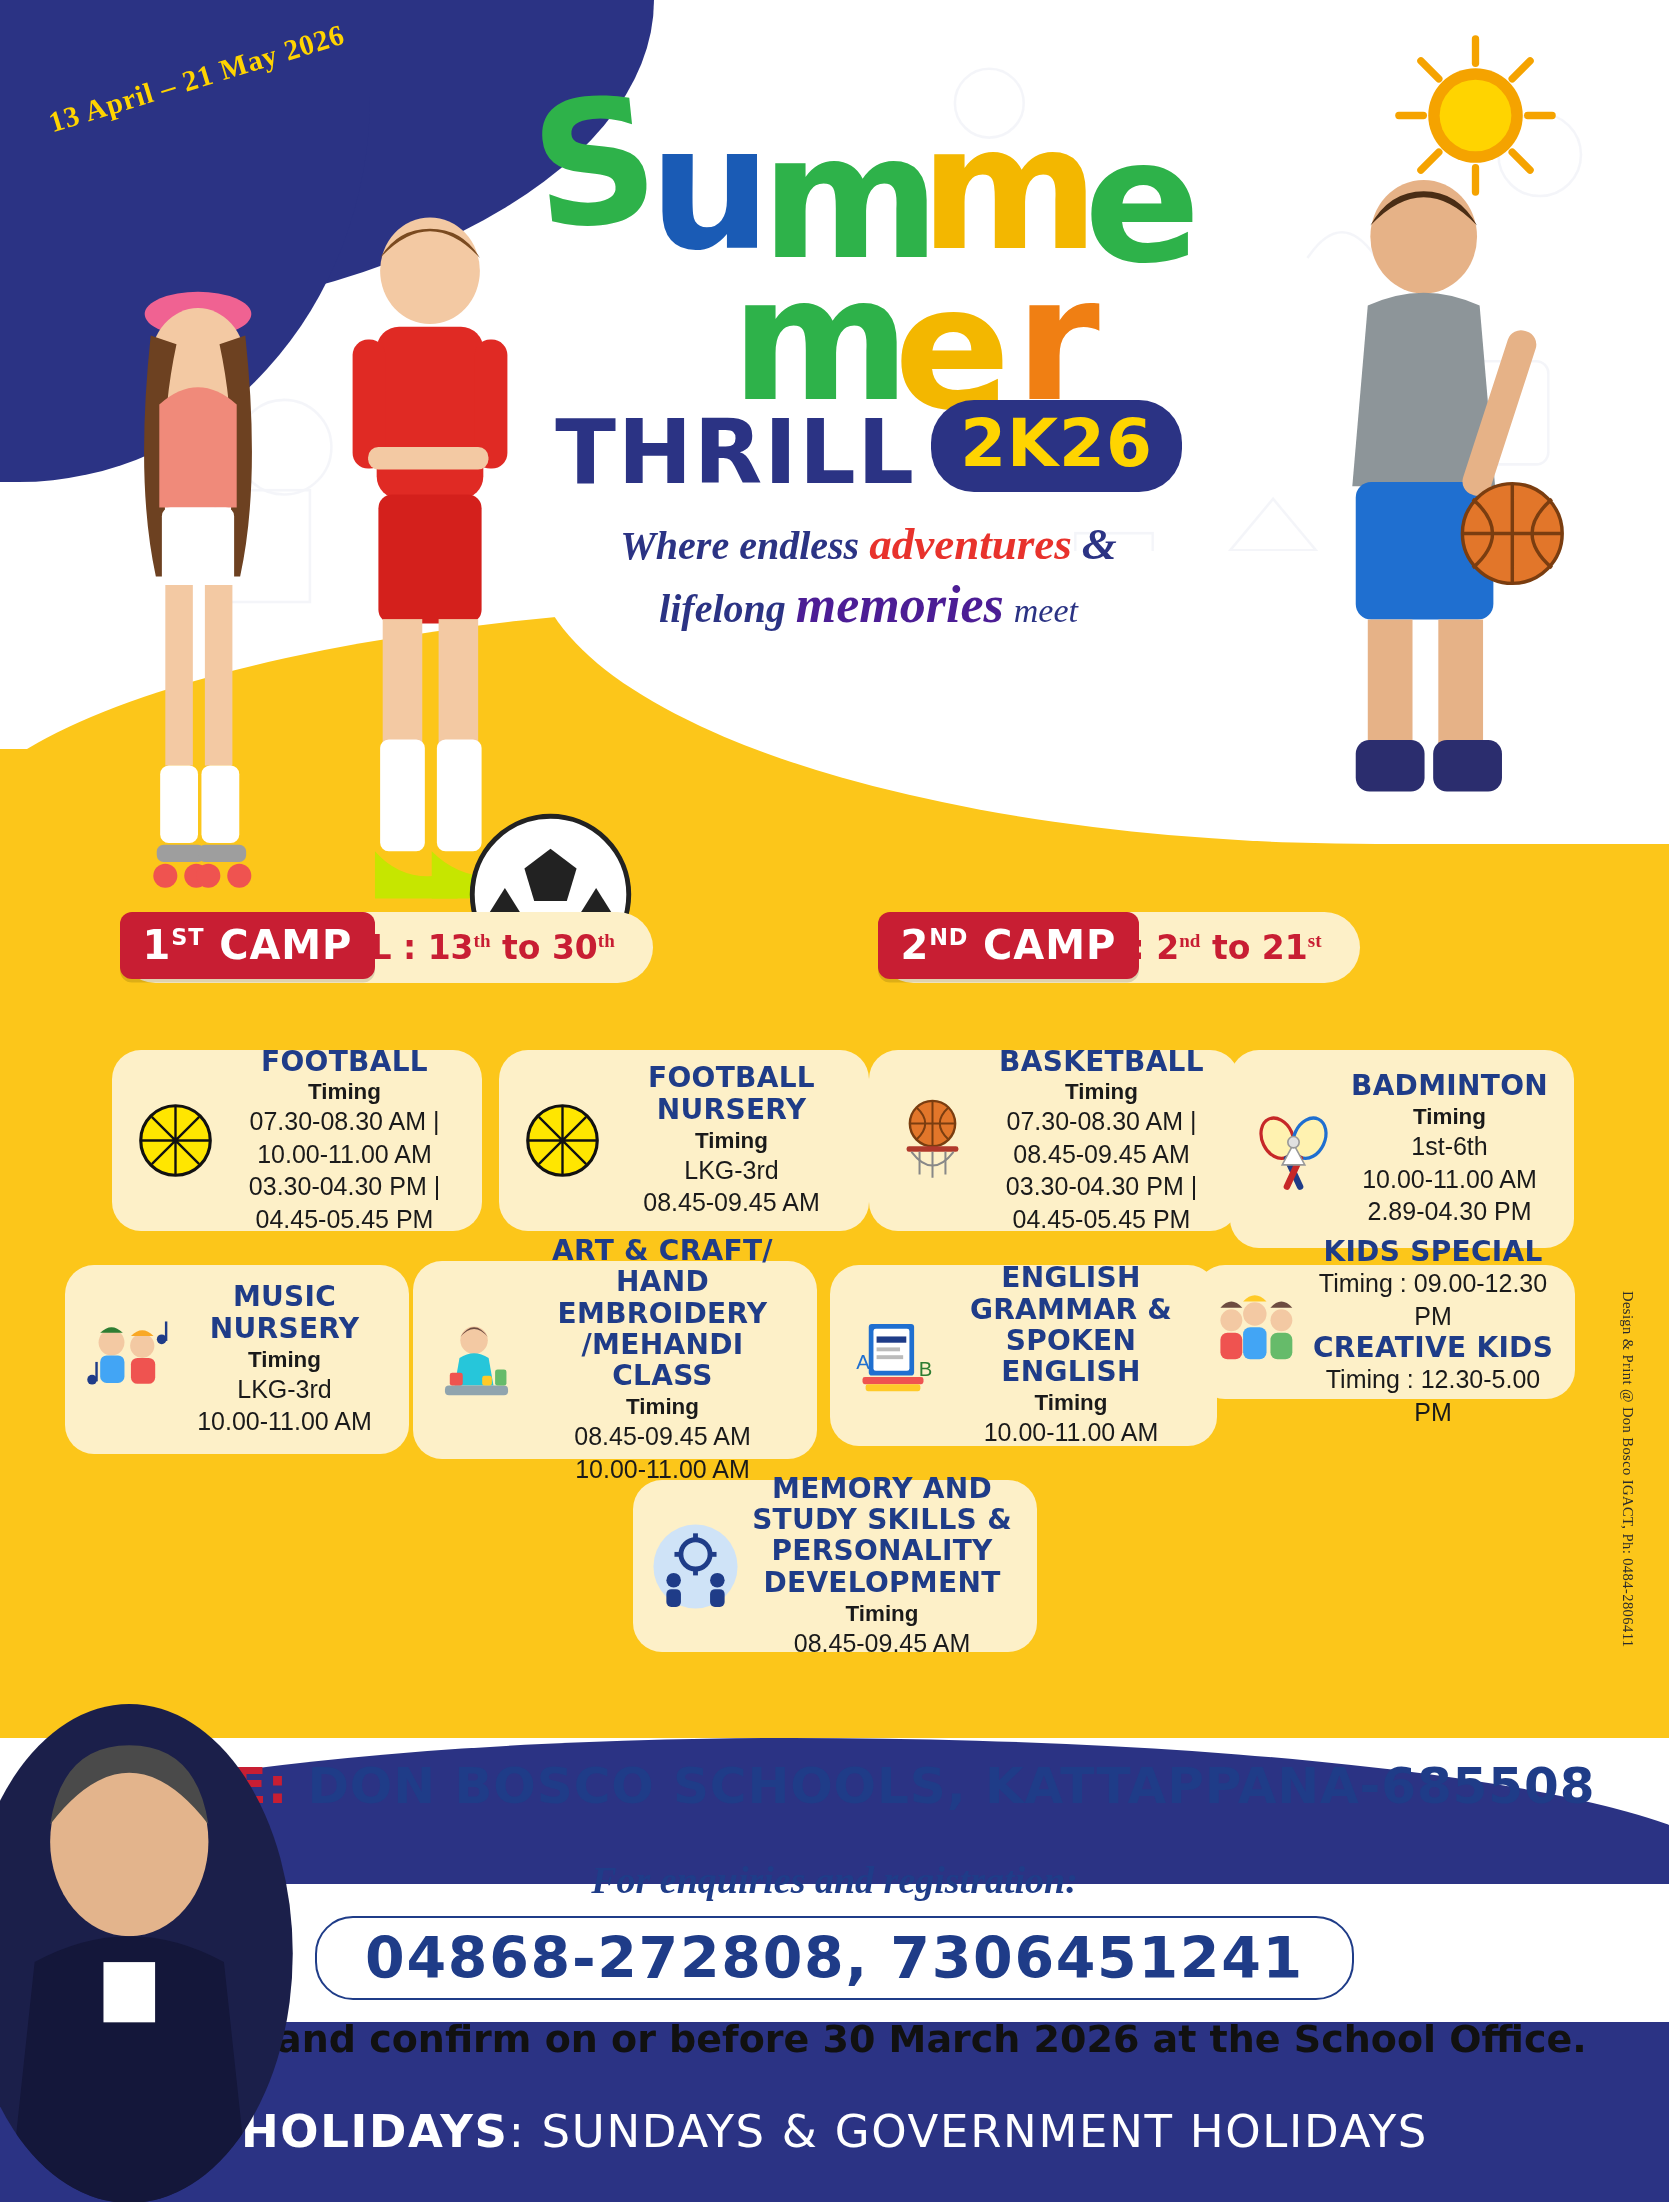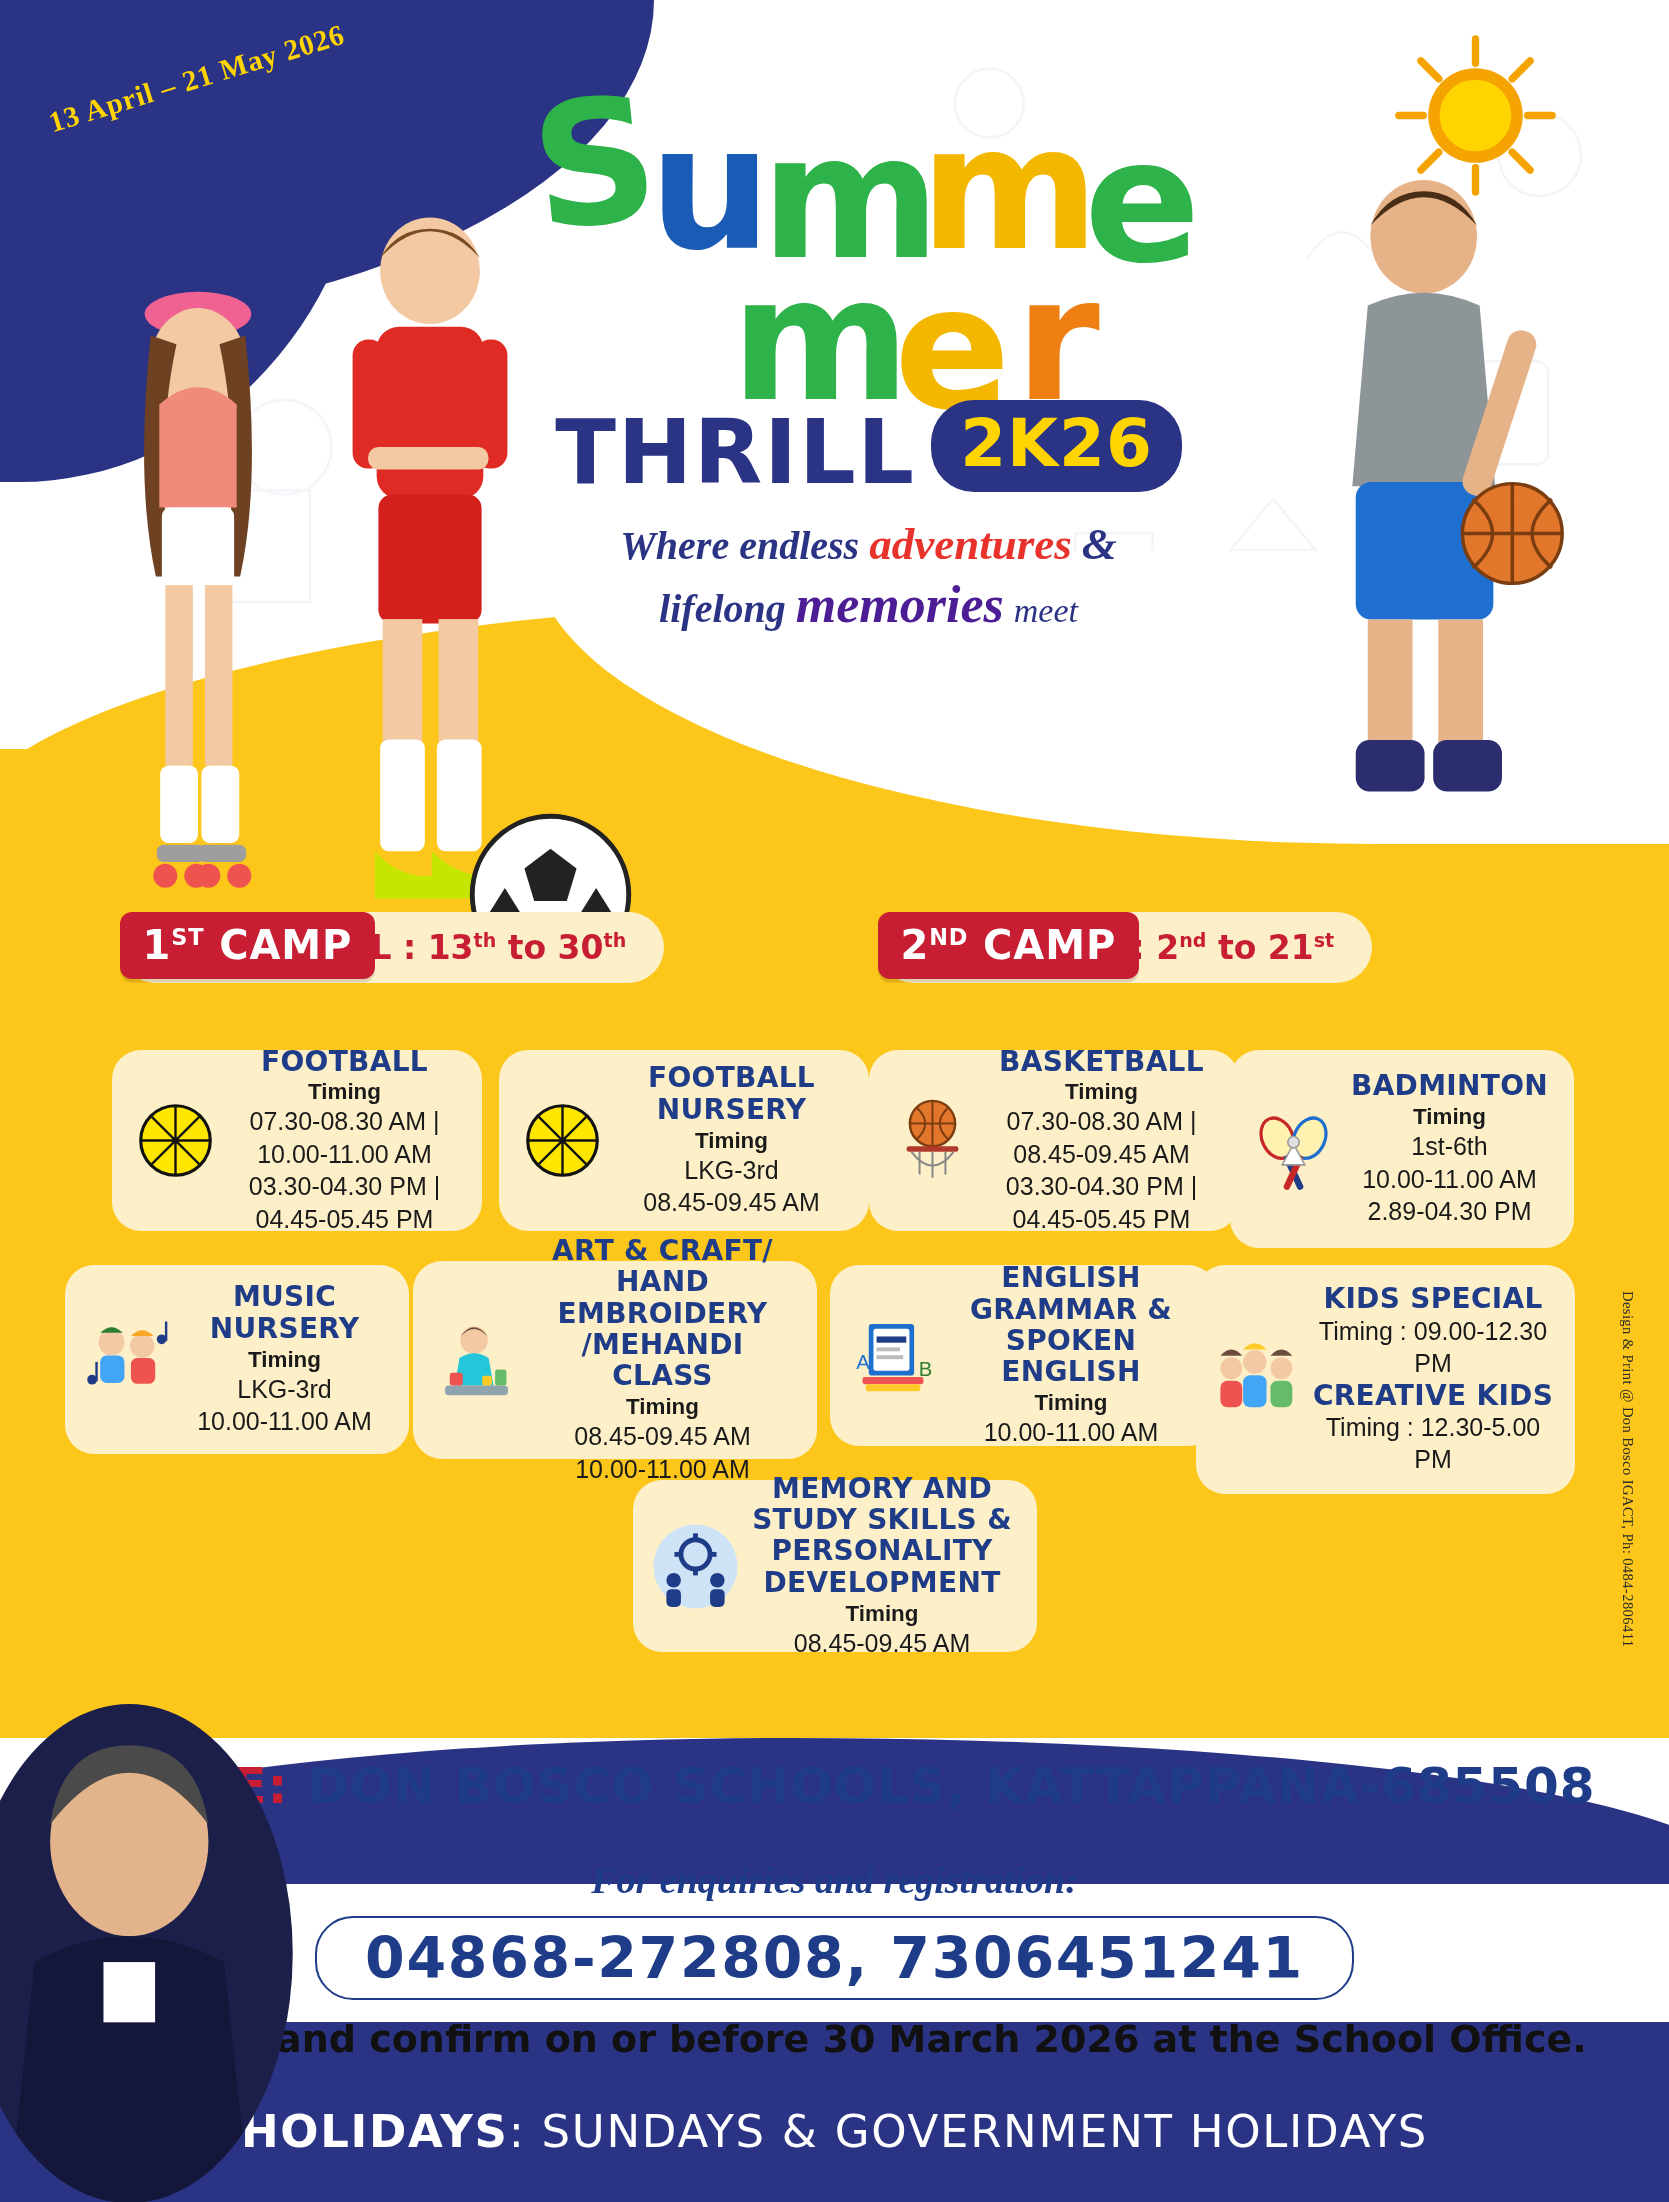--- a/index.html
+++ b/index.html
@@ -165,21 +165,21 @@
     background:#c81e33;color:#fff;border-radius:12px;
     padding:10.3px 22.4px;font-size:40px;font-weight:700;
     font-family:"DejaVu Sans",sans-serif;letter-spacing:0.9px;white-space:nowrap;
     box-shadow:0 3.4px 0 rgba(0,0,0,.12);
   }
   .camp-head .tag sup{font-size:22.4px;}
   .camp-head .rng{
     color:#c81e33;font-size:33px;font-weight:700;white-space:nowrap;
     font-family:"DejaVu Sans",sans-serif;
   }
-  .camp-head .rng sup{font-size:19px;}
+  .camp-head .rng sup{font-size:19px;font-family:Liberation Serif, serif;}
   #camp1{left:120px;top:0;}
   #camp2{left:878px;top:0;}
 
   
   .cards{position:absolute;left:0;top:1050px;width:1669px;z-index:5;}
   .card{
     position:absolute;
     background:#fdf0c8;
     border-radius:29px;
     display:flex;align-items:center;
@@ -198,21 +198,21 @@
   .card .tm{color:#1a1a1a;font-size:25px;line-height:1.3;}
 
   #c-football{left:112px;top:0;width:370px;height:181px;}
   #c-footballn{left:499px;top:0;width:370px;height:181px;}
   #c-basket{left:869px;top:0;width:370px;height:181px;}
   #c-badminton{left:1230px;top:0;width:344px;height:198px;}
 
   #c-music{left:65px;top:215px;width:344px;height:189px;}
   #c-art{left:413px;top:211px;width:404px;height:198px;}
   #c-english{left:830px;top:215px;width:387px;height:181px;}
-  #c-kids{left:1196px;top:215px;width:379px;height:229px;}
+  #c-kids{left:1196px;top:215px;width:379px;height:134px;}
 
   #c-memory{left:804px;top:430px;width:404px;height:172px;
     left:50%;margin-left:-202px;}
 
   
   .credit{
     position:absolute;right:33px;top:1291px;z-index:6;
     writing-mode:vertical-rl;
     font-family:"Liberation Serif",serif;
     font-size:14.6px;color:#2b2b2b;letter-spacing:0.4px;

